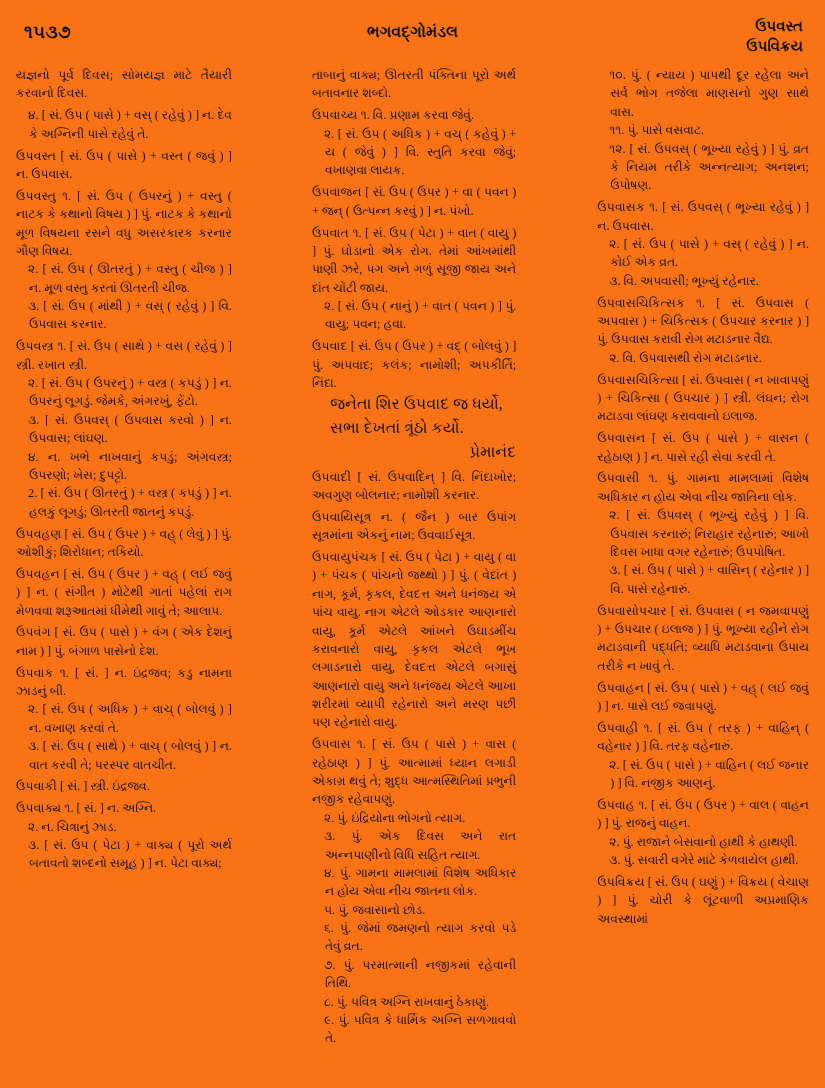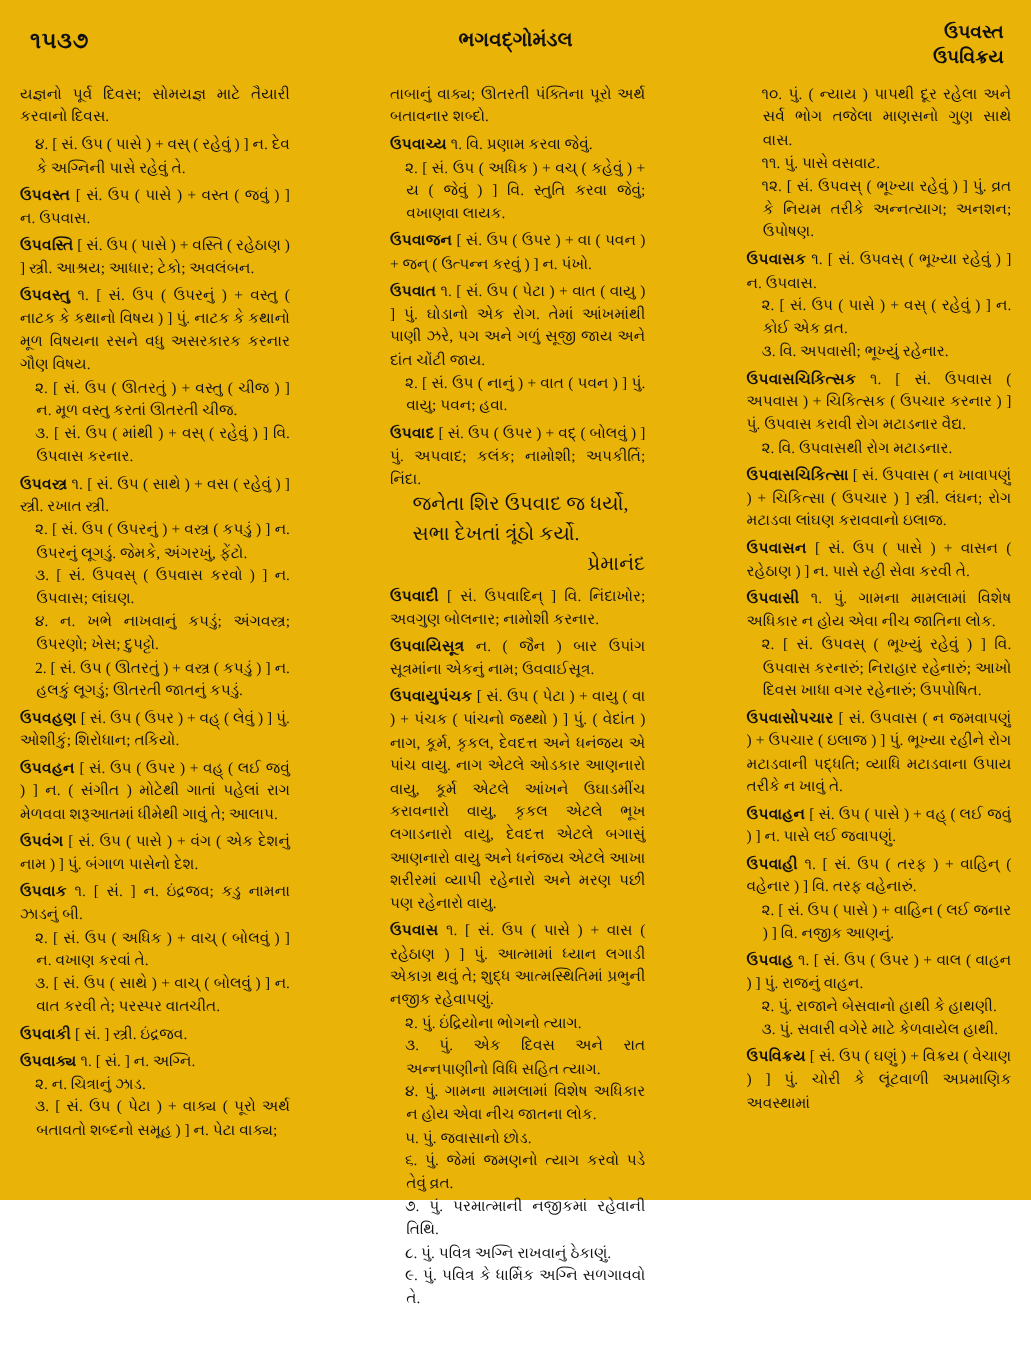--- a/index.html
+++ b/index.html
@@ -11,22 +11,22 @@
     width: 825px;
     height: 1088px;
     font-family: "Liberation Serif", "DejaVu Serif", serif;
     color: #101010;
     overflow: hidden;
   }
 
   #page {
     position: relative;
     width: 825px;
-    height: 960px;
-    background: #eab308;
+    height: 1088px;
+    background: #f97316;
     box-sizing: border-box;
     padding: 14px 16px 6px 16px;
   }
 
   
   #running-head {
     position: relative;
     height: 52px;
     font-weight: bold;
   }
@@ -85,21 +85,21 @@
   
   .entry {
     margin: 0 0 3.5px 0;
     text-indent: 0;
   }
   .entry p {
     margin: 0;
   }
   
   .hw {
-    font-weight: bold;
+    font-weight: normal;
     letter-spacing: 0.2px;
   }
   .sense {
     margin: 0;
     padding-left: 13px;
     text-indent: -1px;
   }
   .cont {
     margin: 0;
   }
@@ -132,23 +132,20 @@
   <div id="columns">
     <div class="col col-1">
         <div class="entry">
           <p class="cont">યજ્ઞનો પૂર્વ દિવસ; સોમયજ્ઞ માટે તૈયારી કરવાનો દિવસ.</p>
         </div>
         <div class="entry">
           <p class="sense">૪. [ સં. ઉપ ( પાસે ) + વસ્ ( રહેવું ) ] ન. દેવ કે અગ્નિની પાસે રહેવું તે.</p>
         </div>
         <div class="entry">
           <p><span class="hw">ઉપવસ્ત</span><span> [ સં. ઉપ ( પાસે ) + વસ્ત ( જવું ) ] ન. ઉપવાસ.</span></p>
-        </div>
-        <div class="entry">
-          <p><span class="hw">ઉપવસ્તિ</span><span> [ સં. ઉપ ( પાસે ) + વસ્તિ ( રહેઠાણ ) ] સ્ત્રી. આશ્રય; આધાર; ટેકો; અવલંબન.</span></p>
         </div>
         <div class="entry">
           <p><span class="hw">ઉપવસ્તુ</span><span> ૧. [ સં. ઉપ ( ઉપરનું ) + વસ્તુ ( નાટક કે કથાનો વિષય ) ] પું. નાટક કે કથાનો મૂળ વિષયના રસને વધુ અસરકારક કરનાર ગૌણ વિષય.</span></p>
           <p class="sense">૨. [ સં. ઉપ ( ઊતરતું ) + વસ્તુ ( ચીજ ) ] ન. મૂળ વસ્તુ કરતાં ઊતરતી ચીજ.</p>
           <p class="sense">૩. [ સં. ઉપ ( માંથી ) + વસ્ ( રહેવું ) ] વિ. ઉપવાસ કરનાર.</p>
         </div>
         <div class="entry">
           <p><span class="hw">ઉપવસ્ત્ર</span><span> ૧. [ સં. ઉપ ( સાથે ) + વસ ( રહેવું ) ] સ્ત્રી. રખાત સ્ત્રી.</span></p>
           <p class="sense">૨. [ સં. ઉપ ( ઉપરનું ) + વસ્ત્ર ( કપડું ) ] ન. ઉપરનું લૂગડું. જેમકે, અંગરખું, ફેંટો.</p>
           <p class="sense">૩. [ સં. ઉપવસ્ ( ઉપવાસ કરવો ) ] ન. ઉપવાસ; લાંઘણ.</p>
@@ -240,20 +237,21 @@
         </div>
         <div class="entry">
           <p><span class="hw">ઉપવાસચિકિત્સા</span><span> [ સં. ઉપવાસ ( ન ખાવાપણું ) + ચિકિત્સા ( ઉપચાર ) ] સ્ત્રી. લંઘન; રોગ મટાડવા લાંઘણ કરાવવાનો ઇલાજ.</span></p>
         </div>
         <div class="entry">
           <p><span class="hw">ઉપવાસન</span><span> [ સં. ઉપ ( પાસે ) + વાસન ( રહેઠાણ ) ] ન. પાસે રહી સેવા કરવી તે.</span></p>
         </div>
         <div class="entry">
           <p><span class="hw">ઉપવાસી</span><span> ૧. પું. ગામના મામલામાં વિશેષ અધિકાર ન હોય એવા નીચ જાતિના લોક.</span></p>
           <p class="sense">૨. [ સં. ઉપવસ્ ( ભૂખ્યું રહેવું ) ] વિ. ઉપવાસ કરનારું; નિરાહાર રહેનારું; આખો દિવસ ખાધા વગર રહેનારું; ઉપપોષિત.</p>
+          <p class="sense">૩. [ સં. ઉપ ( પાસે ) + વાસિન્ ( રહેનાર ) ] વિ. પાસે રહેનારું.</p>
         </div>
         <div class="entry">
           <p><span class="hw">ઉપવાસોપચાર</span><span> [ સં. ઉપવાસ ( ન જમવાપણું ) + ઉપચાર ( ઇલાજ ) ] પું. ભૂખ્યા રહીને રોગ મટાડવાની પદ્ધતિ; વ્યાધિ મટાડવાના ઉપાય તરીકે ન ખાવું તે.</span></p>
         </div>
         <div class="entry">
           <p><span class="hw">ઉપવાહન</span><span> [ સં. ઉપ ( પાસે ) + વહ્ ( લઈ જવું ) ] ન. પાસે લઈ જવાપણું.</span></p>
         </div>
         <div class="entry">
           <p><span class="hw">ઉપવાહી</span><span> ૧. [ સં. ઉપ ( તરફ ) + વાહિન્ ( વહેનાર ) ] વિ. તરફ વહેનારું.</span></p>
           <p class="sense">૨. [ સં. ઉપ ( પાસે ) + વાહિન ( લઈ જનાર ) ] વિ. નજીક આણનું.</p>

